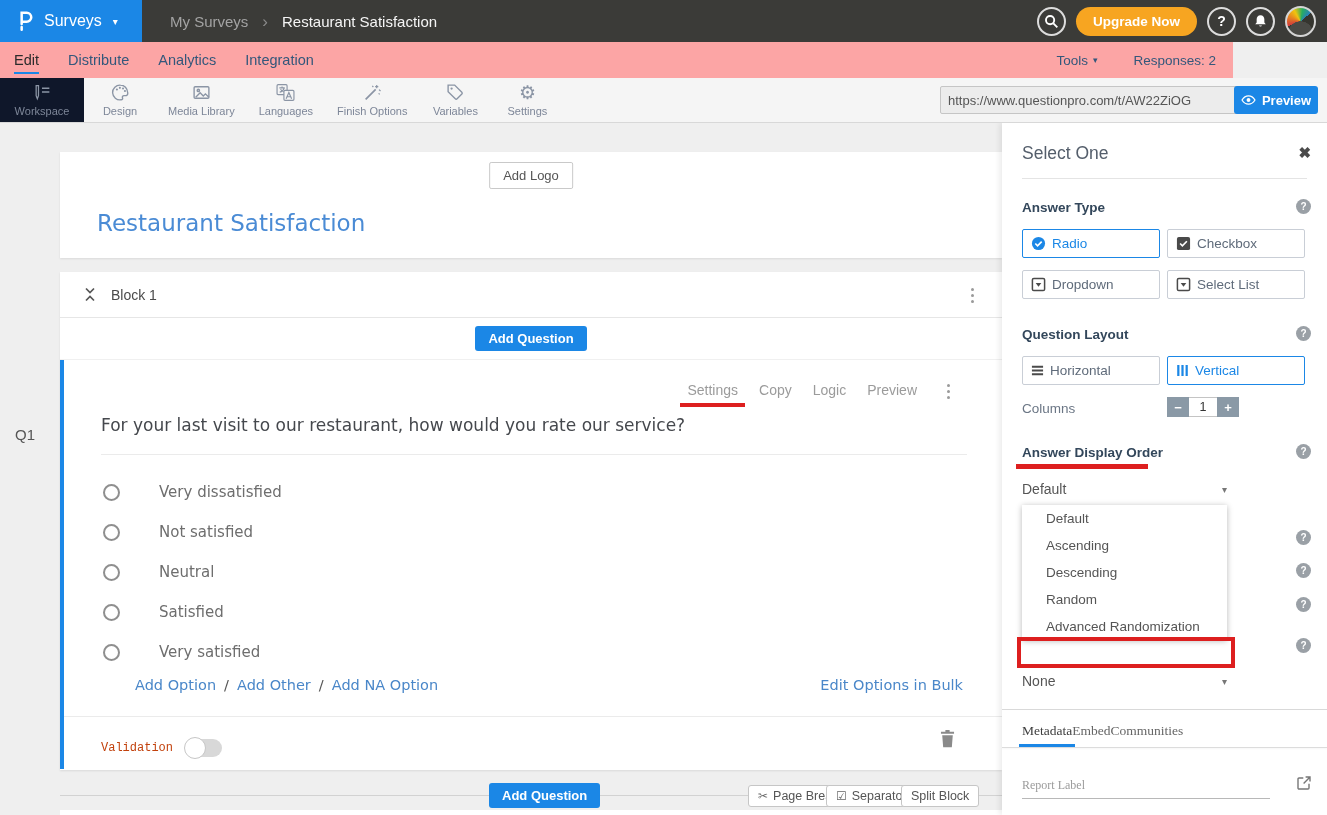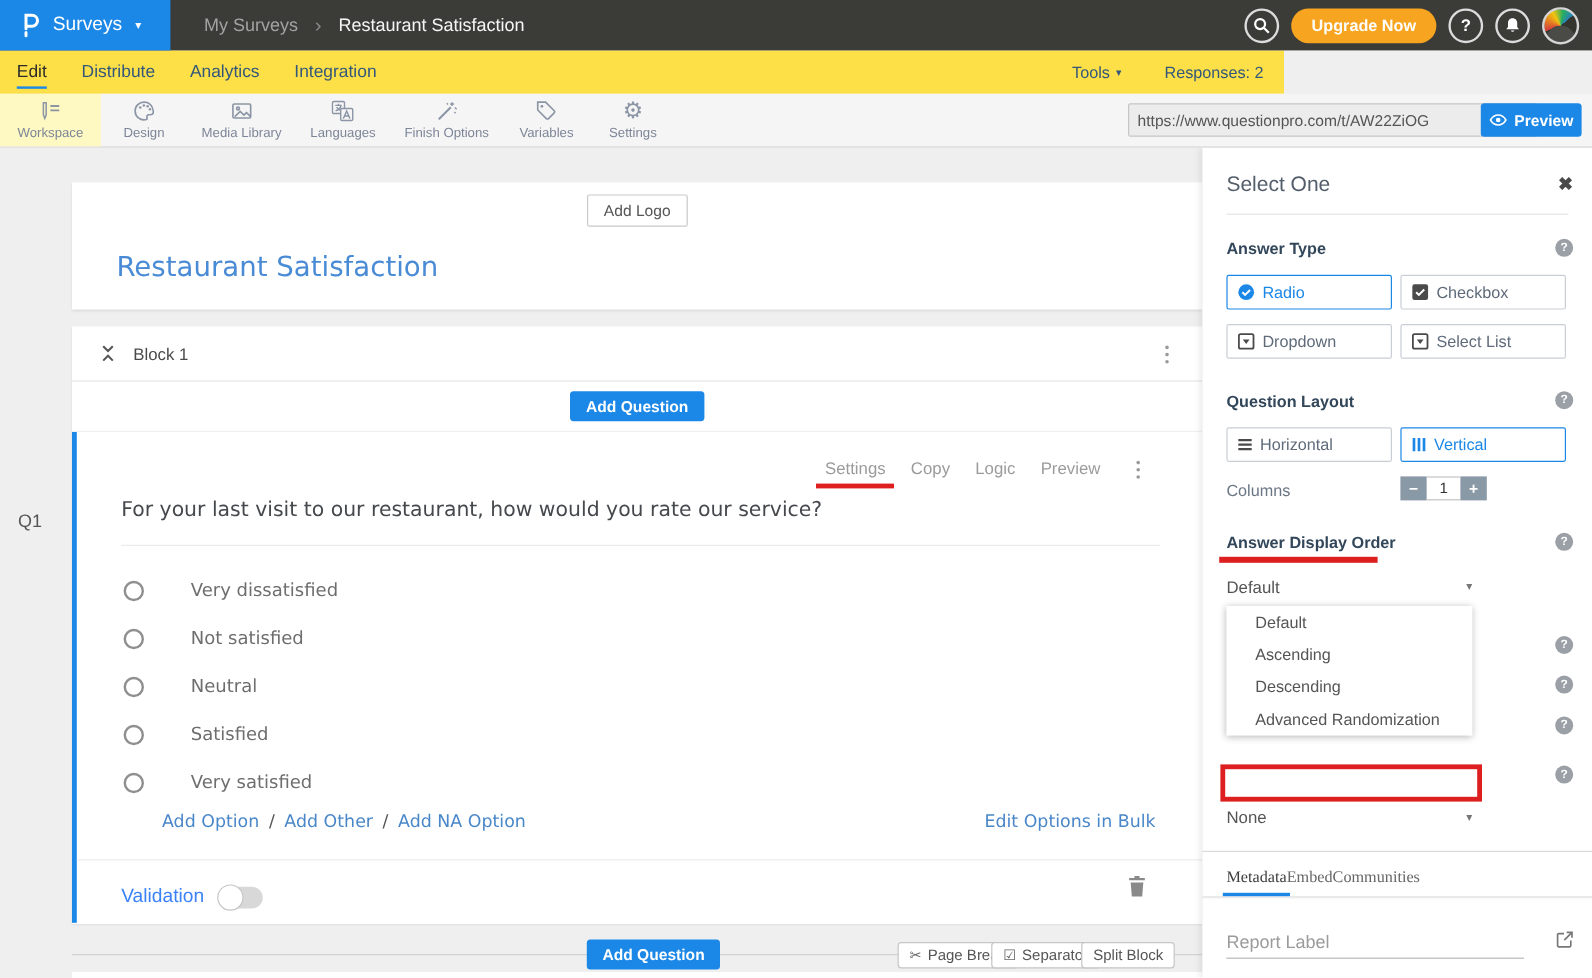--- a/index.html
+++ b/index.html
@@ -17,33 +17,33 @@
   .crumb-sep { color:#8a8a8a; font-size:17px; line-height:1; }
   .crumb-current { color:#f5f5f5; }
   .top-right { margin-left:auto; display:flex; align-items:center; gap:10px; padding-right:11px; }
   .circle-btn { width:29px; height:29px; border:2px solid #dcdcdc; border-radius:50%; display:flex; align-items:center; justify-content:center; color:#fff; font-size:14px; font-weight:bold; flex:0 0 auto; }
   .upgrade { height:29px; padding:0 17px; border-radius:15px; background:#f7a521; color:#fff; font-weight:bold; font-size:13.5px; display:flex; align-items:center; }
   .avatar { width:31px; height:31px; border:2px solid #d5d5d5; border-radius:50%;
     background:radial-gradient(circle at 50% 95%, #4a4a46 0 42%, transparent 43%),
                conic-gradient(from 250deg, #d23c3c, #e67e22, #f1c40f, #27ae60, #2980b9 160deg, #35352f 160deg 360deg); }
 
   
-  .navbar { position:absolute; left:0; top:42px; width:1070px; height:36px; background:#fde047; display:flex; align-items:center; padding:1px 14px; z-index:29; }
+  .navbar { position:absolute; left:0; top:42px; width:1233px; height:36px; background:#fca5a5; display:flex; align-items:center; padding:1px 14px; z-index:29; }
   .nav-tabs { display:flex; gap:29px; font-size:14.5px; color:#33577b; }
   .nav-tab { position:relative; cursor:default; }
   .nav-tab.active { color:#2b2b2b; }
   .nav-tab.active::after { content:''; position:absolute; left:0; right:0; bottom:-6px; height:2px; background:#1b87e6; }
   .nav-right { margin-left:auto; display:flex; align-items:center; gap:36px; font-size:13.5px; color:#33577b; padding-right:3px; }
   .tools-wrap { display:flex; align-items:center; gap:5px; }
   .tools-caret { font-size:9px; }
 
   
   .toolbar { position:absolute; left:0; top:78px; width:1327px; height:45px; background:#f5f5f5; border-bottom:1px solid #d8d8d8; display:flex; z-index:28; }
   .tool { display:flex; flex-direction:column; align-items:center; justify-content:center; gap:3px; padding:0 12px; min-width:72px; color:#8b95a5; }
-  .tool.active { background:#fef9c3; min-width:84px; }
+  .tool.active { background:#0f172a; min-width:84px; }
   .tool .t-lbl { font-size:11px; color:#7d8698; white-space:nowrap; }
   .tool .t-uni { font-size:19px; line-height:19px; }
   .url-box { position:absolute; left:940px; top:8px; width:341px; height:28px; background:#ececec; border:1px solid #c5c5c5; border-radius:2px; display:flex; align-items:center; }
   .url-input { flex:1; min-width:0; border:none; background:transparent; font-size:13px; color:#555; padding:0 7px; font-family:"Liberation Sans",sans-serif; }
   .url-pencil { width:26px; text-align:center; color:#555; font-size:14px; }
   .preview-btn { position:absolute; left:1234px; top:8px; width:84px; height:28px; background:#1b87e6; border-radius:3px; color:#fff; display:flex; align-items:center; justify-content:center; gap:6px; font-size:13px; font-weight:bold; }
 
   
   .q1-label { position:absolute; left:15px; top:426px; font-size:15px; color:#555; }
 
@@ -72,21 +72,21 @@
   .q-underline { position:absolute; left:37px; right:35px; top:94px; border-top:1px solid #ebebeb; }
   .q-option { position:absolute; left:39px; display:flex; align-items:center; gap:39px; }
   .radio { width:17px; height:17px; border:2px solid #8f8f8f; border-radius:50%; background:#fff; flex:0 0 auto; }
   .q-option .opt-lbl { font-size:15px; color:#6e6e6e; font-family:"DejaVu Sans",sans-serif; }
   .q-links { position:absolute; left:71px; top:317px; display:flex; gap:8px; font-size:14.5px; font-family:"DejaVu Sans",sans-serif; }
   .q-links .lnk { color:#4a87c9; }
   .q-links .slash { color:#555; }
   .q-bulk { position:absolute; right:39px; top:317px; font-size:14.5px; color:#4a87c9; font-family:"DejaVu Sans",sans-serif; }
   .q-div { position:absolute; left:0; right:0; top:356px; border-top:1px solid #ebebeb; }
   .q-validation { position:absolute; left:37px; top:374px; height:28px; display:flex; align-items:center; gap:13px; }
-  .q-validation .v-lbl { font-size:16px; color:#3b82f6; }
+  .q-validation .v-lbl { font-size:12px; color:#c2410c;font-family:Liberation Mono, monospace; }
   .toggle { width:36px; height:18px; background:#d8d8d8; border-radius:9px; position:relative; }
   .toggle .knob { position:absolute; left:-2px; top:-2px; width:22px; height:22px; background:#fff; border:1px solid #c6c6c6; border-radius:50%; }
   .q-trash { position:absolute; right:46px; top:369px; }
 
   .bottom-line { position:absolute; left:60px; top:795px; width:942px; border-top:1px solid #d2d2d2; }
   .addq-bottom { position:absolute; left:489px; top:783px; z-index:2; }
   .footer-btn { position:absolute; top:785px; height:22px; background:#fff; border:1px solid #c6c6c6; border-radius:3px; display:flex; align-items:center; gap:5px; padding:0 9px; font-size:12.5px; color:#555; z-index:2; white-space:nowrap; }
   .fb-icon { font-size:12px; color:#666; line-height:1; }
   #fbPage { left:748px; } #fbSep { left:826px; } #fbSplit { left:901px; }
   .white-strip { position:absolute; left:60px; top:810px; width:942px; height:5px; background:#fff; }
@@ -111,21 +111,21 @@
   .menu { position:absolute; left:20px; top:382px; width:205px; background:#fff; box-shadow:0 1px 6px rgba(0,0,0,.28); z-index:5; }
   .menu-item { height:27px; display:flex; align-items:center; padding-left:24px; font-size:13.5px; color:#555; }
   .menu-item.hl { background:#ececec; }
   .red-box { position:absolute; left:15px; top:514px; width:218px; height:31px; border:4px solid #dd1f1f; z-index:6; }
   .p-hr2 { position:absolute; left:0; right:0; top:586px; border-top:1px solid #d9d9d9; }
   .p-tabs { position:absolute; left:20px; top:600px; display:flex; font-size:13.5px; color:#666;font-family:Liberation Serif, serif; }
   .p-tab { position:relative; }
   .p-tab.active { color:#3d3d3d; }
   .p-tab.active::after { content:''; position:absolute; left:-3px; right:-3px; bottom:-8px; height:3px; background:#1b87e6; }
   .p-tabs-border { position:absolute; left:0; right:0; top:624px; border-top:1px solid #dcdcdc; box-shadow:0 1px 2px rgba(0,0,0,.05); }
-  .report-input { position:absolute; left:20px; top:650px; width:248px; height:26px; border:none; border-bottom:1px solid #b8b8b8; background:transparent; font-size:15px; color:#555; font-family:Liberation Sans, sans-serif; }
+  .report-input { position:absolute; left:20px; top:650px; width:248px; height:26px; border:none; border-bottom:1px solid #b8b8b8; background:transparent; font-size:12px; color:#555; font-family:Liberation Serif, serif; }
   .report-input::placeholder { color:#9b9b9b; opacity:1; }
   .report-icon { position:absolute; right:15px; top:652px; color:#777; }
 </style>
 </head>
 <body>
 
 <div class="topbar">
   <div class="brand">
     <span>
       <svg width="20" height="22" viewBox="0 0 24 24">
@@ -443,20 +443,21 @@
 
   <div class="select-line" id="selDefault">
     <span>Default</span>
     <span class="sel-caret">▾</span>
   </div>
 
   <div class="menu">
     <div class="menu-item">Default</div>
     <div class="menu-item">Ascending</div>
     <div class="menu-item">Descending</div>
+    <div class="menu-item">Random</div>
     <div class="menu-item">Advanced Randomization</div>
   </div>
   <div class="red-box"></div>
 
   <span class="help" style="top:407px">?</span>
   <span class="help" style="top:440px">?</span>
   <span class="help" style="top:474px">?</span>
   <span class="help" style="top:515px">?</span>
 
   <div class="select-line" id="selNone">

